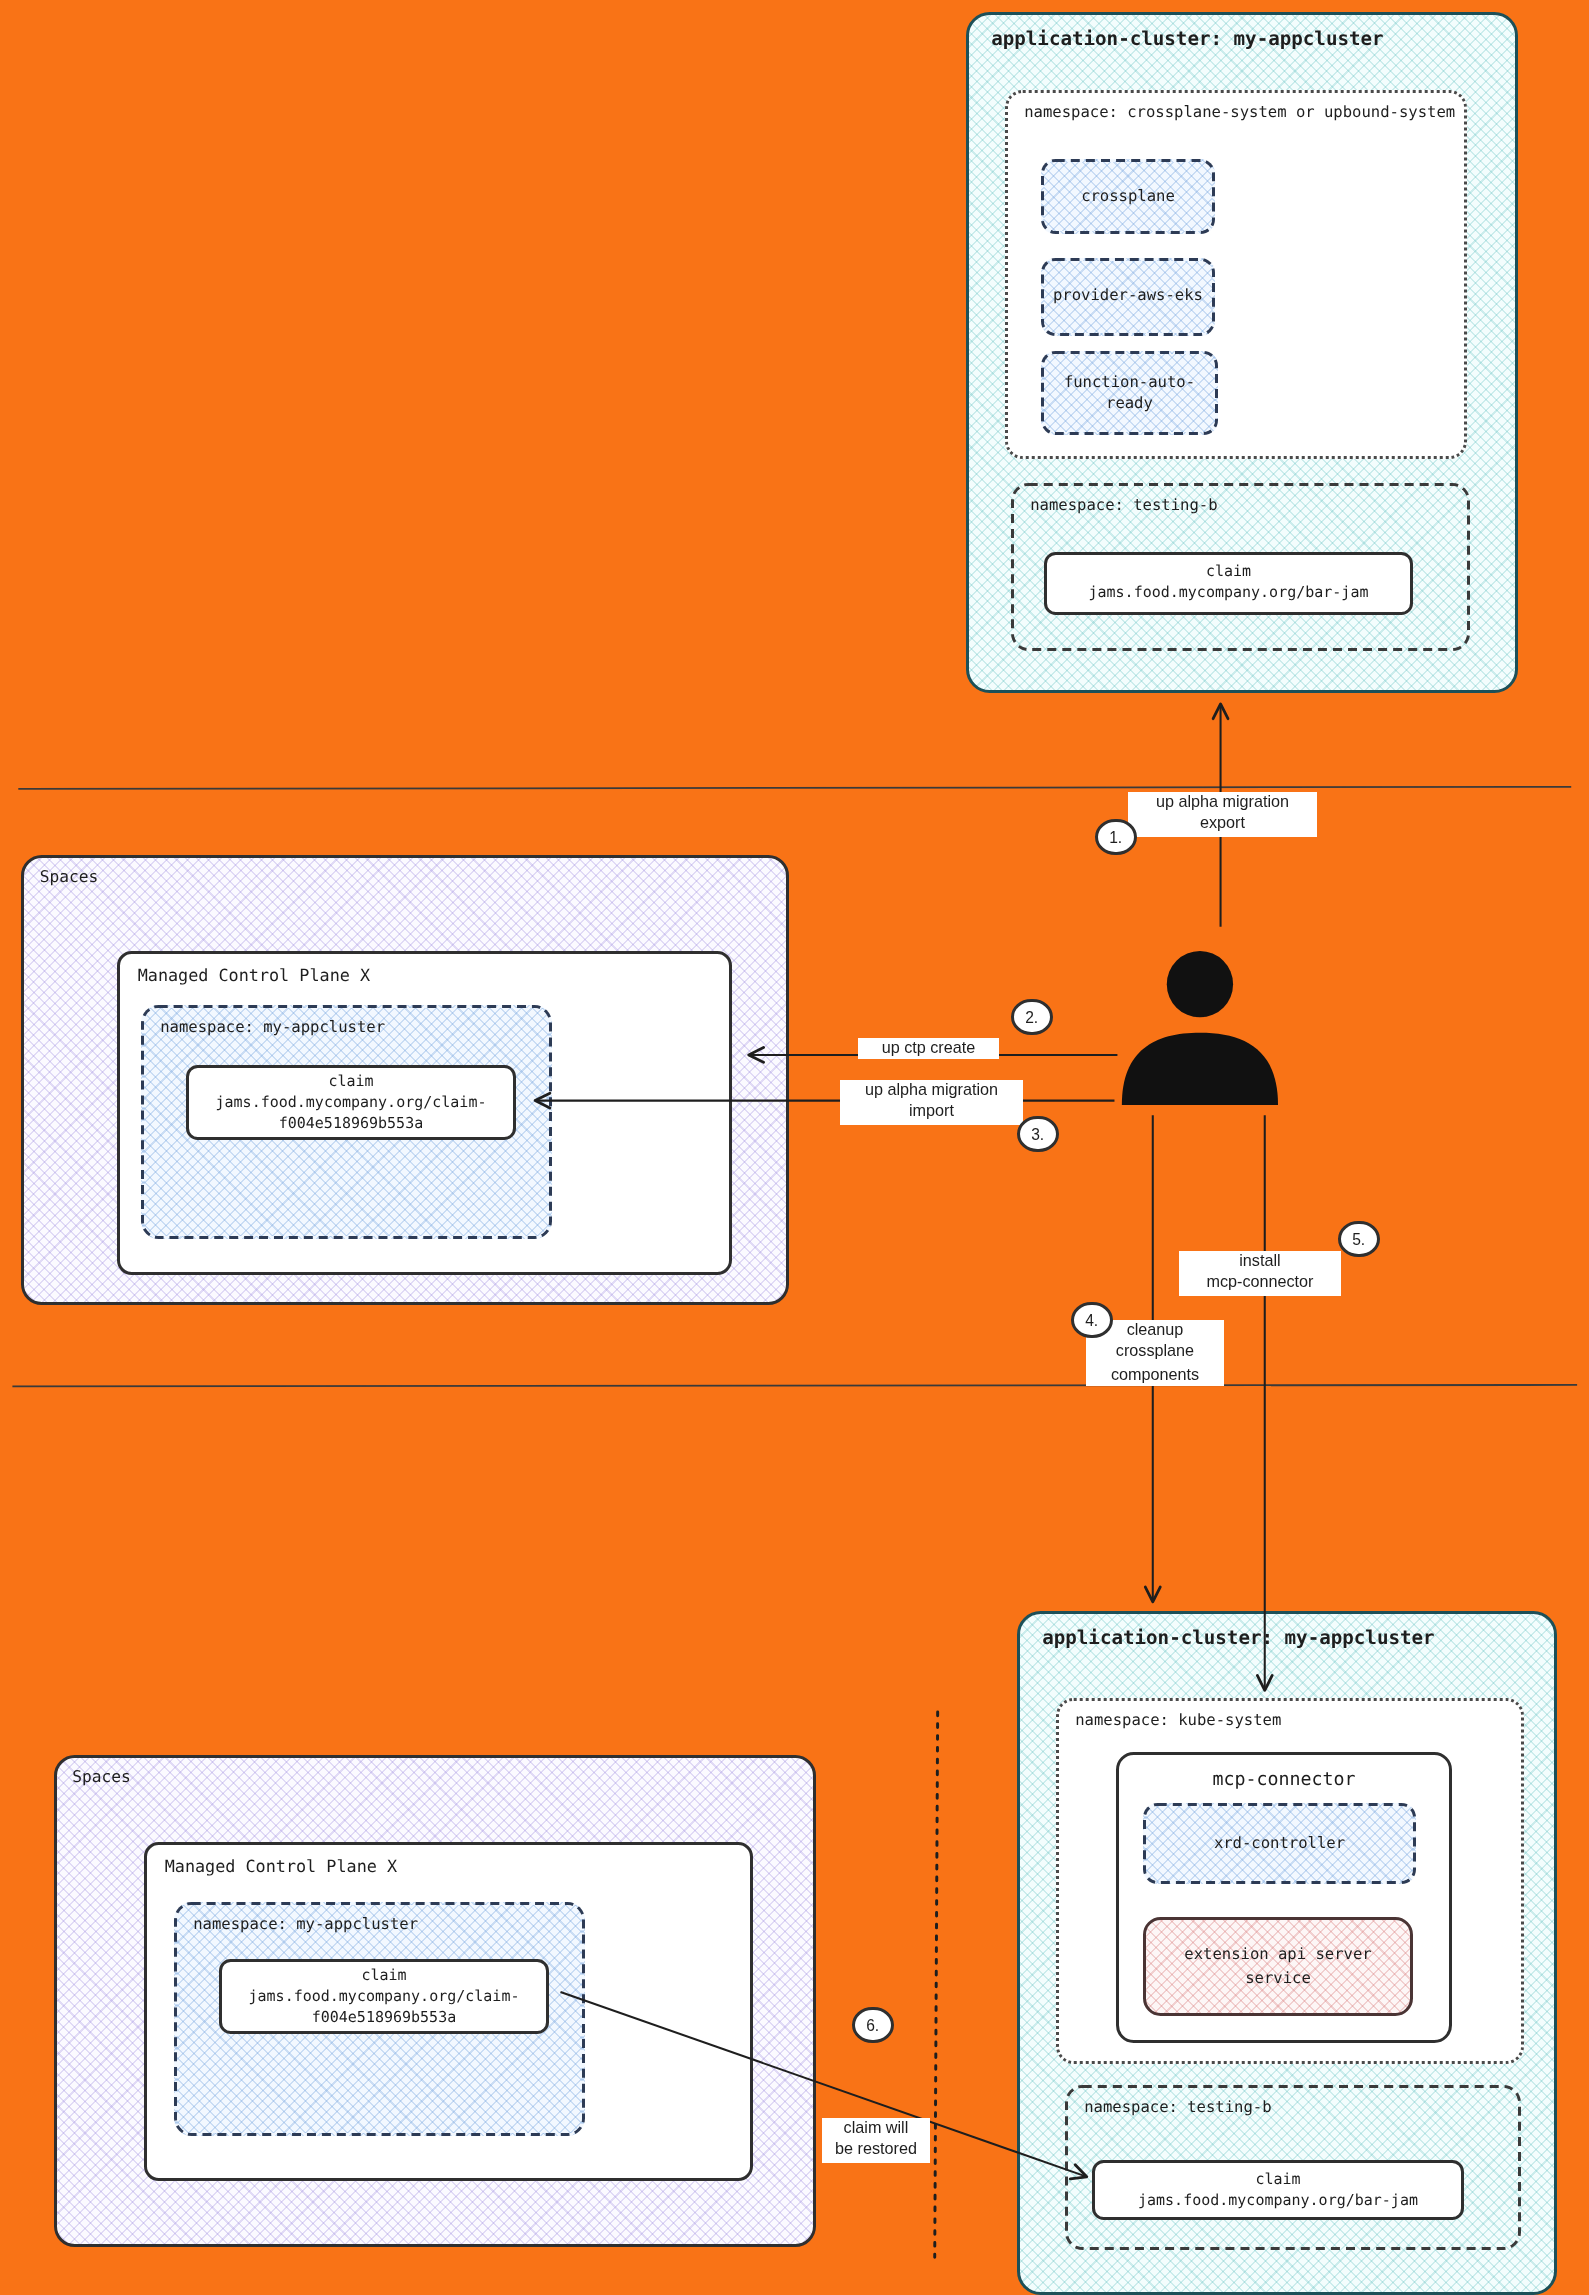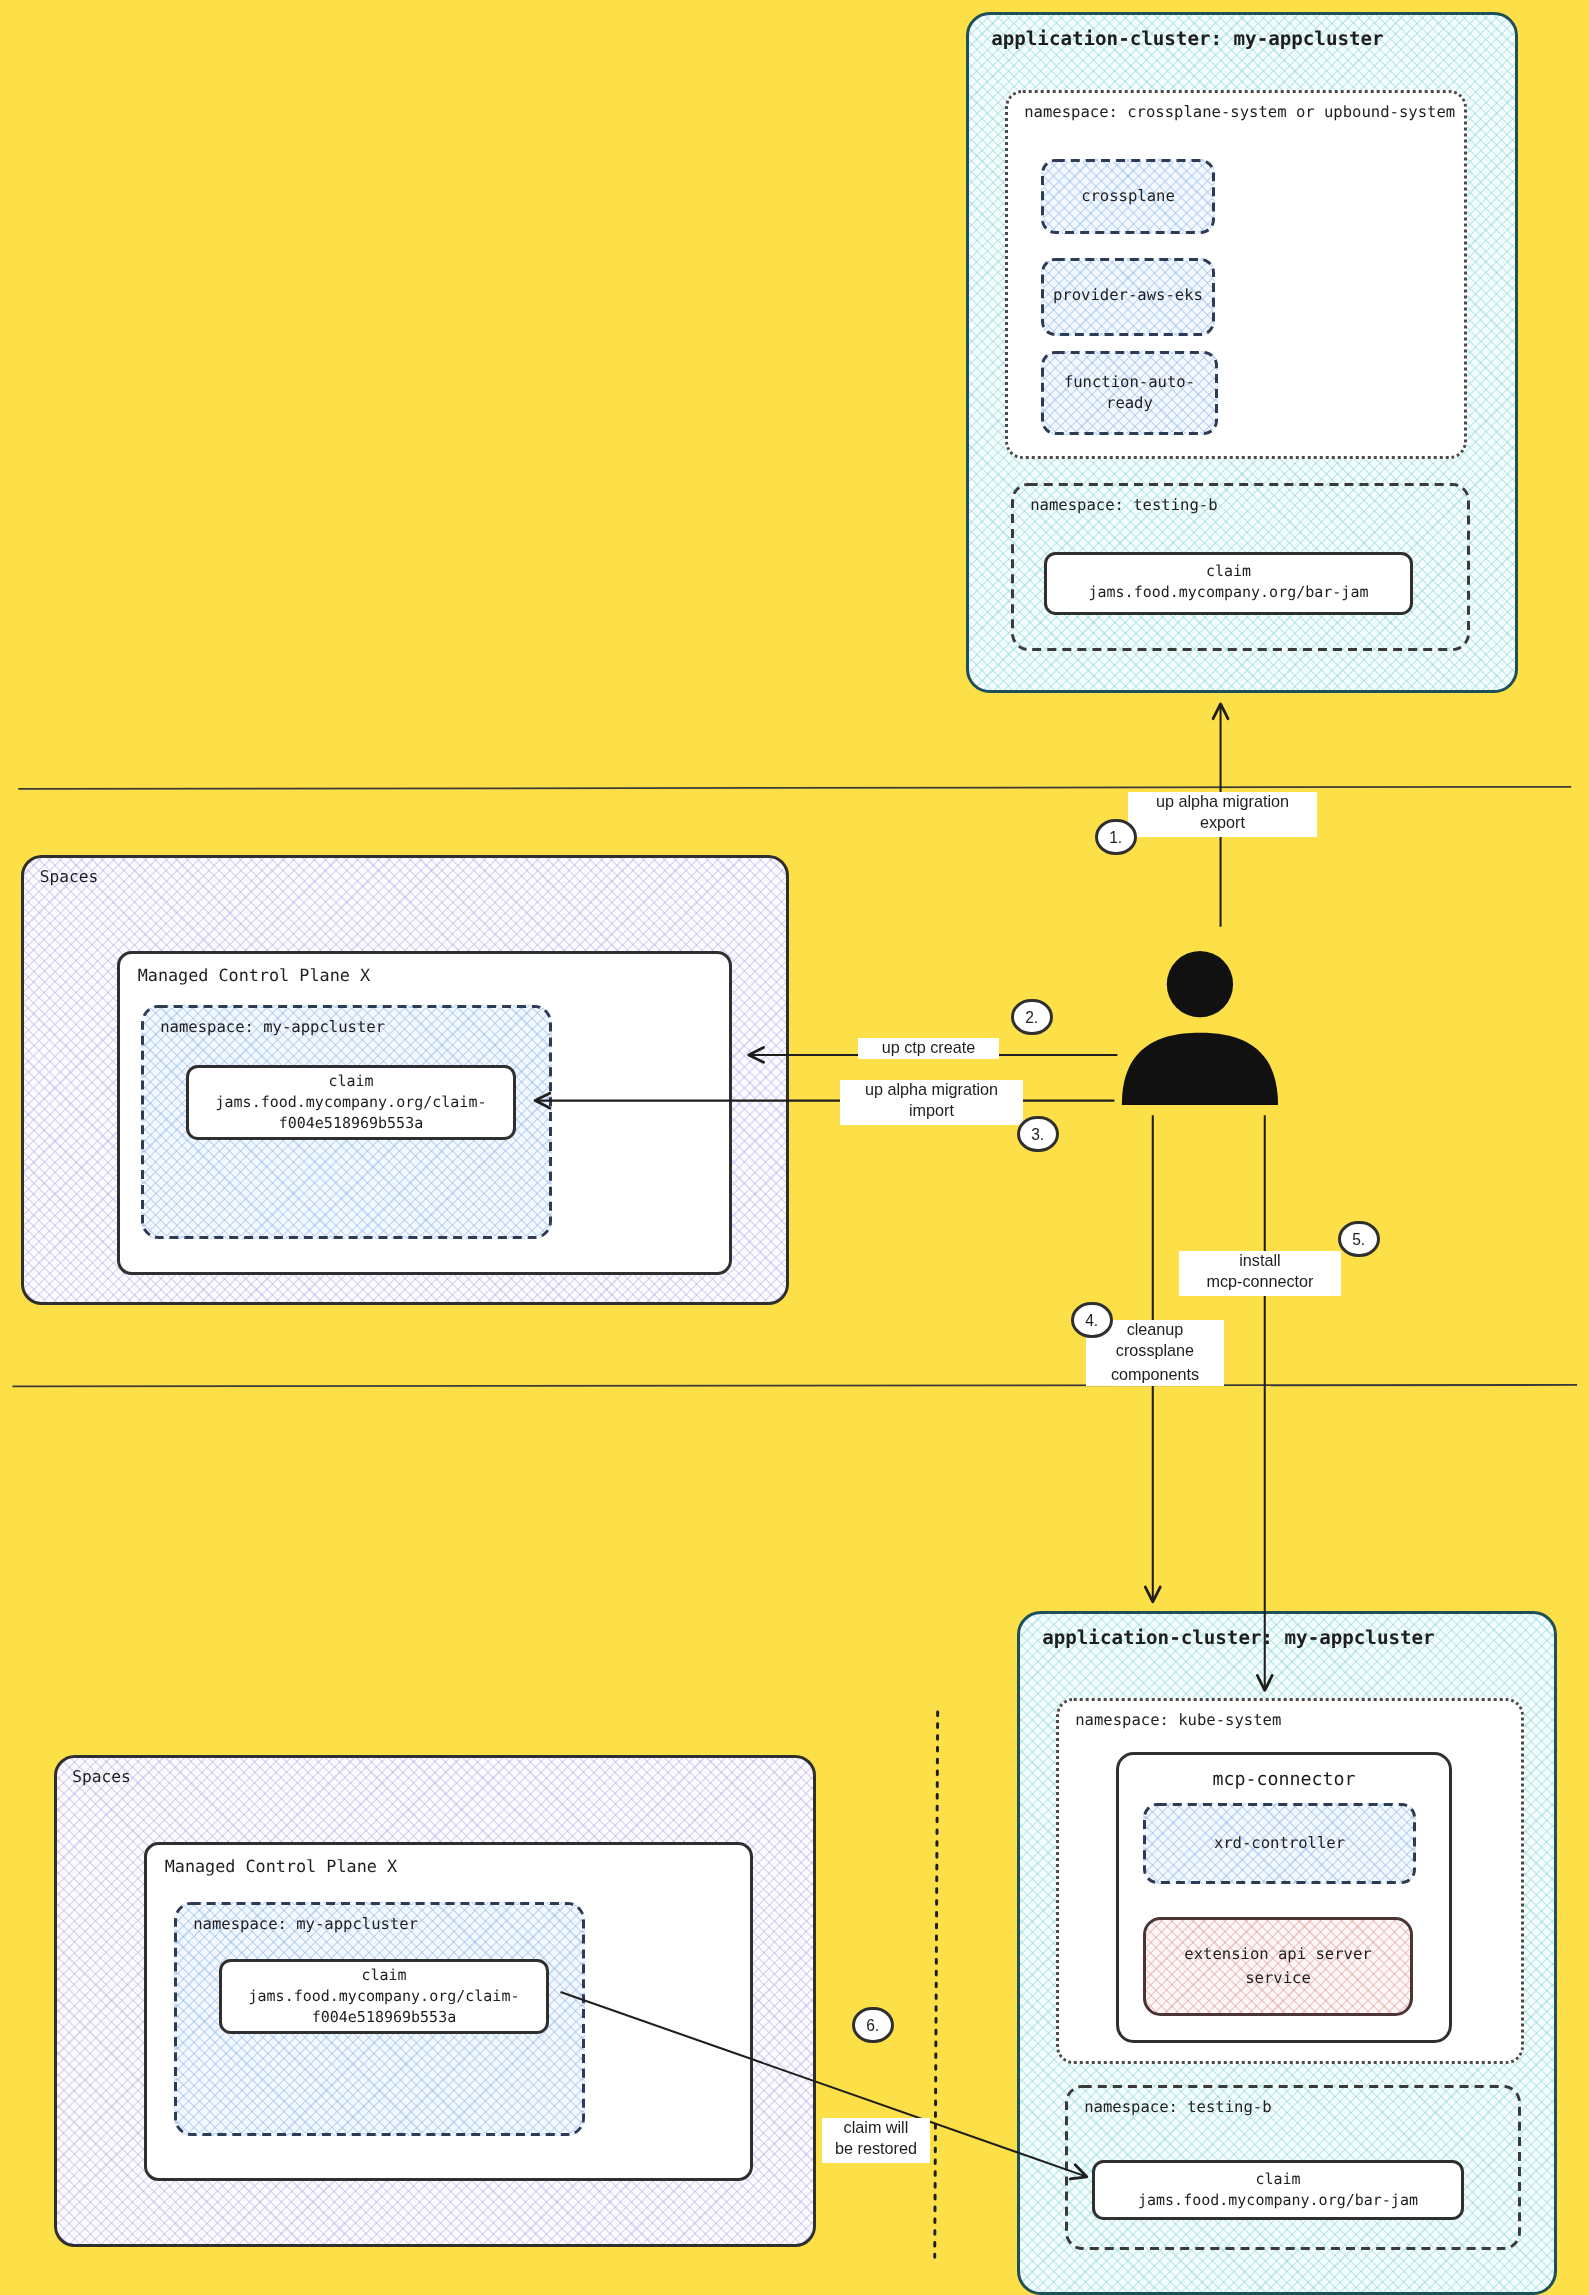--- a/index.html
+++ b/index.html
@@ -1,17 +1,17 @@
 <!DOCTYPE html>
 <html style="font-size:7.9px"><head>
 <meta charset="utf-8">
 <style>
   *{box-sizing:border-box;margin:0;padding:0}
   html,body{margin:0;background:#fff}
-  .viewport{position:relative;width:1589px;height:2295px;background:#fde047;overflow:hidden;
+  .viewport{position:relative;width:1589px;height:2295px;background:#f97316;overflow:hidden;
             font-family:"DejaVu Sans Mono","Liberation Mono",monospace;color:#1e1e1e}
   .canvas{position:absolute;left:0;top:0;width:530px;height:765px;
           transform:scale(3);transform-origin:0 0}
   .box{position:absolute}
   .sans{font-family:"Liberation Sans","DejaVu Sans",sans-serif}
 
   
   .hatch-teal{background-color:#f3fdfd;background-image:
       repeating-linear-gradient(45deg, rgba(64,178,178,0.22) 0 0.5px, transparent 0.5px 2.5px),
       repeating-linear-gradient(-45deg, rgba(64,178,178,0.22) 0 0.5px, transparent 0.5px 2.5px);}

